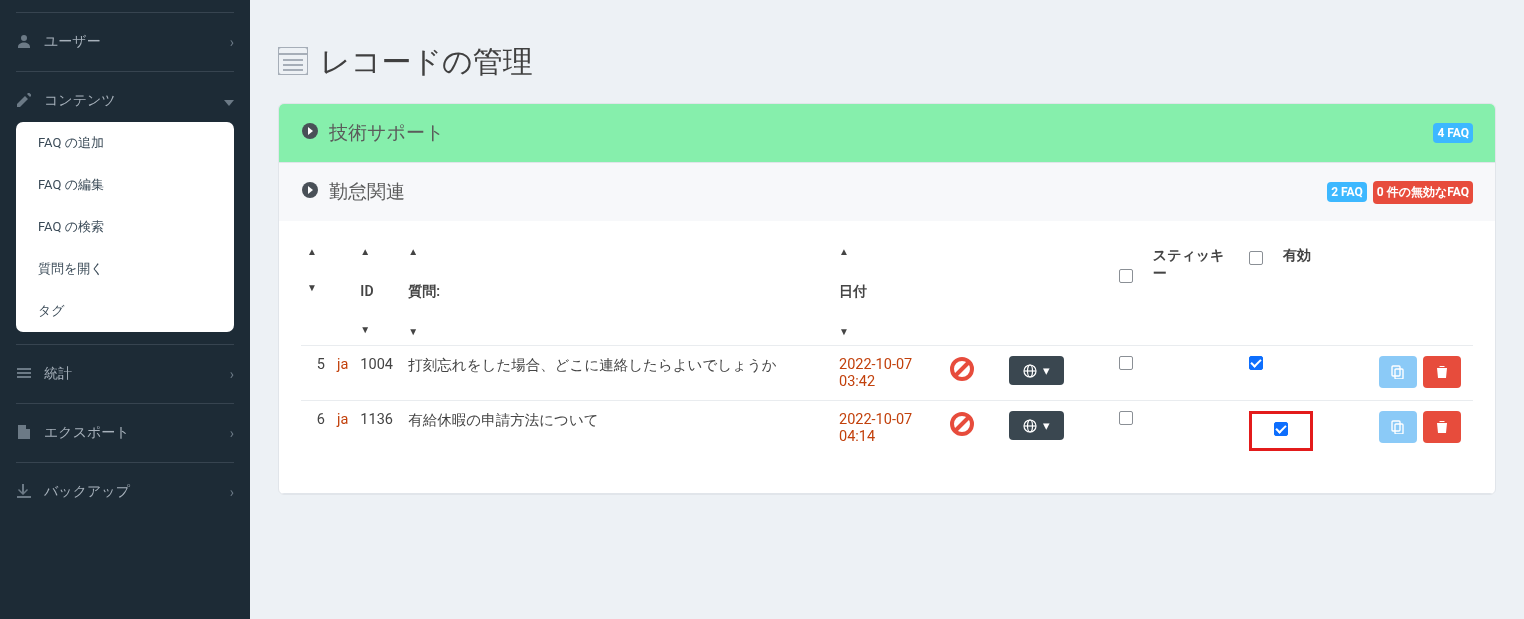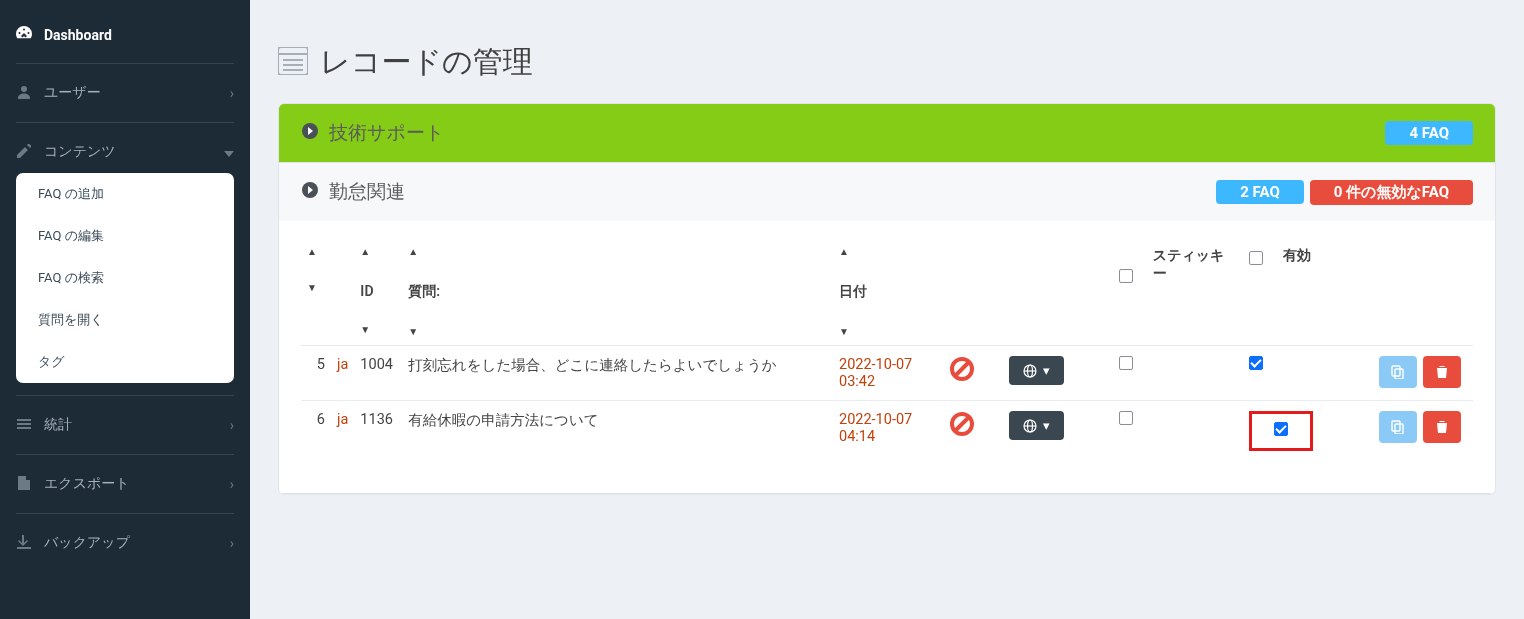--- a/index.html
+++ b/index.html
@@ -15,25 +15,25 @@
 .sidebar-item.active .icon { color: #fff; }
 .sidebar-first { margin-top: 18px; }
 .submenu { background: #fff; border-radius: 7px; margin: 4px 16px 12px 16px; overflow: hidden; }
 .submenu-item { padding: 12px 22px; color: #3a4a57; cursor: pointer; font-size: 13px; }
 .main { flex: 1; padding: 0 28px 28px 28px; overflow-y: auto; }
 .page-title-row { display: flex; align-items: center; gap: 12px; margin: 42px 0 20px 0; }
 .page-title-row .icon { color: #a6aeb8; }
 .page-title { font-size: 30px; font-weight: 400; color: #404040; }
 .panel { background: #fff; border: 1px solid #e1e5ea; border-radius: 6px; overflow: hidden; }
 .panel-section { border-bottom: 1px solid #e1e5ea; }
-.panel-header { display: flex; align-items: center; padding: 16px 22px; background: #84cc16; }
+.panel-header { display: flex; align-items: center; padding: 16px 22px; background: #86efac; }
 .panel-header .chev-circle { margin-right: 10px; }
 .panel-header .title { font-size: 19px; color: #5b5b5b; flex: 1; }
 .panel-header-open { background: #f7f8fa; align-items: center; }
-.badge { display: inline-block; padding: 3px 24px; border-radius: 4px; font-size: 15px; font-weight: 700; color: #fff; margin-left: 6px; }
+.badge { display: inline-block; padding: 3px 4px; border-radius: 4px; font-size: 12px; font-weight: 700; color: #fff; margin-left: 6px; }
 .badge-blue { background: #3db8ff; }
 .badge-red { background: #e74c3c; }
 .table-wrap { padding: 18px 22px 32px 22px; }
 table { width: 100%; border-collapse: collapse; }
 th { text-align: left; font-weight: 600; color: #444; font-size: 14px; padding: 8px 6px; vertical-align: top; }
 th .sort-col { display: flex; flex-direction: column; gap: 26px; }
 th .sort-up, th .sort-down { font-size: 10px; color: #444; line-height: 1; }
 td { padding: 10px 6px; font-size: 14.5px; color: #444; vertical-align: top; border-top: 1px solid #e9ecef; }
 td.muted { color: #c2410c; }
 td.num { text-align: right; }
@@ -47,26 +47,20 @@
 .btn { border: none; border-radius: 4px; padding: 9px 12px; cursor: pointer; display: inline-flex; align-items: center; justify-content: center; }
 .btn-copy { background: #8bcaf7; color: #fff; }
 .btn-del { background: #e74c3c; color: #fff; }
 .th-check-label { display: flex; align-items: flex-end; gap: 20px; }
 </style>
 </head>
 <body>
 
 <div class="layout">
   <div class="sidebar">
-    <div class="sidebar-item sidebar-first active">
-      <span class="icon"><svg width="16" height="14" viewBox="0 0 16 14">
-            <path fill="currentColor" d="M8 0a8 8 0 0 0-8 8 8 8 0 0 0 1.2 4.2h13.6A8 8 0 0 0 16 8a8 8 0 0 0-8-8zm0 2.5a1 1 0 1 1 0 2 1 1 0 0 1 0-2zM3.5 6A1 1 0 1 1 3.5 8 1 1 0 0 1 3.5 6zm9 0a1 1 0 1 1 0 2 1 1 0 0 1 0-2zM8 7l3 3-1.5 1.5L8 10 6.5 11.5 5 10z"></path>
-          </svg></span>
-      <span class="label">Dashboard</span>
-    </div>
     <div class="sidebar-sep"></div>
 
     <div class="sidebar-item">
       <span class="icon"><svg width="14" height="14" viewBox="0 0 14 14">
             <path fill="currentColor" d="M7 7a3 3 0 1 0 0-6 3 3 0 0 0 0 6zm0 1.5c-3 0-6 1.5-6 4.5v1h12v-1c0-3-3-4.5-6-4.5z"></path>
           </svg></span>
       <span class="label">ユーザー</span>
       <span class="chev">›</span>
     </div>
     <div class="sidebar-sep"></div>

